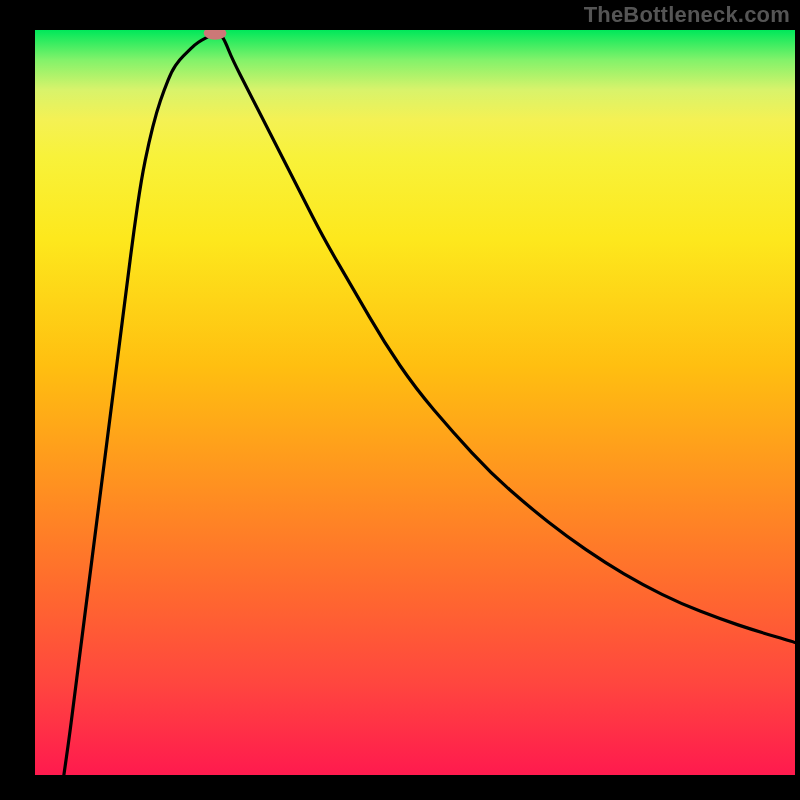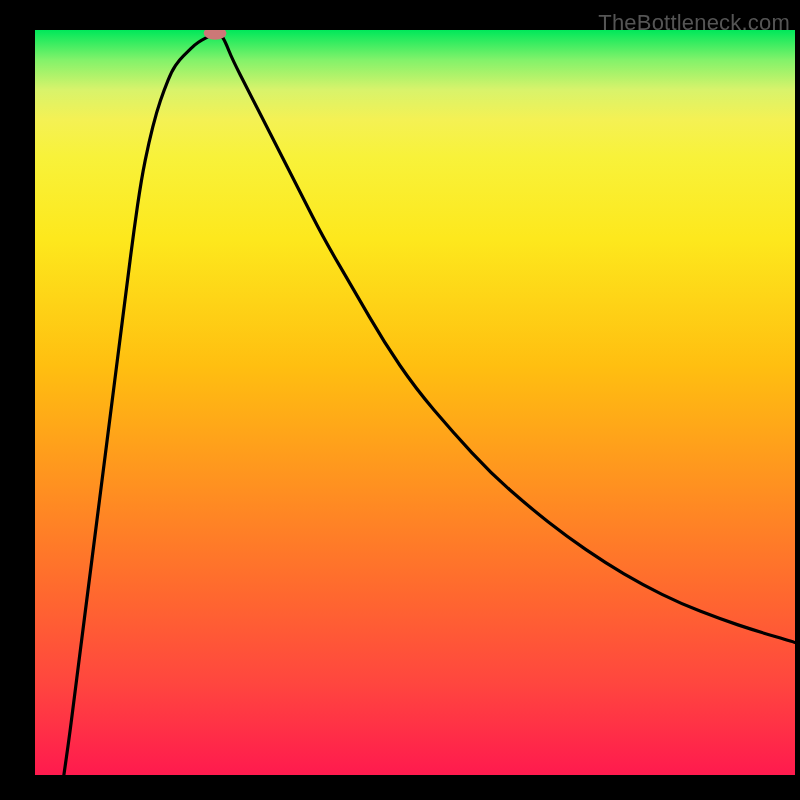--- a/index.html
+++ b/index.html
@@ -11,24 +11,24 @@
     font-family: Arial, Helvetica, sans-serif;
     overflow: hidden;
   }
   .container {
     position: relative;
     width: 800px;
     height: 800px;
   }
   .watermark {
     position: absolute;
-    top: 10px;
+    top: 2px;
     right: 10px;
     font-size: 22px;
-    font-weight: 400;
+    font-weight: 700;
     color: #555555;
     letter-spacing: 0.2px;
     z-index: 10;
   }
   svg.chart {
     position: absolute;
     top: 0;
     left: 0;
   }
 </style>

